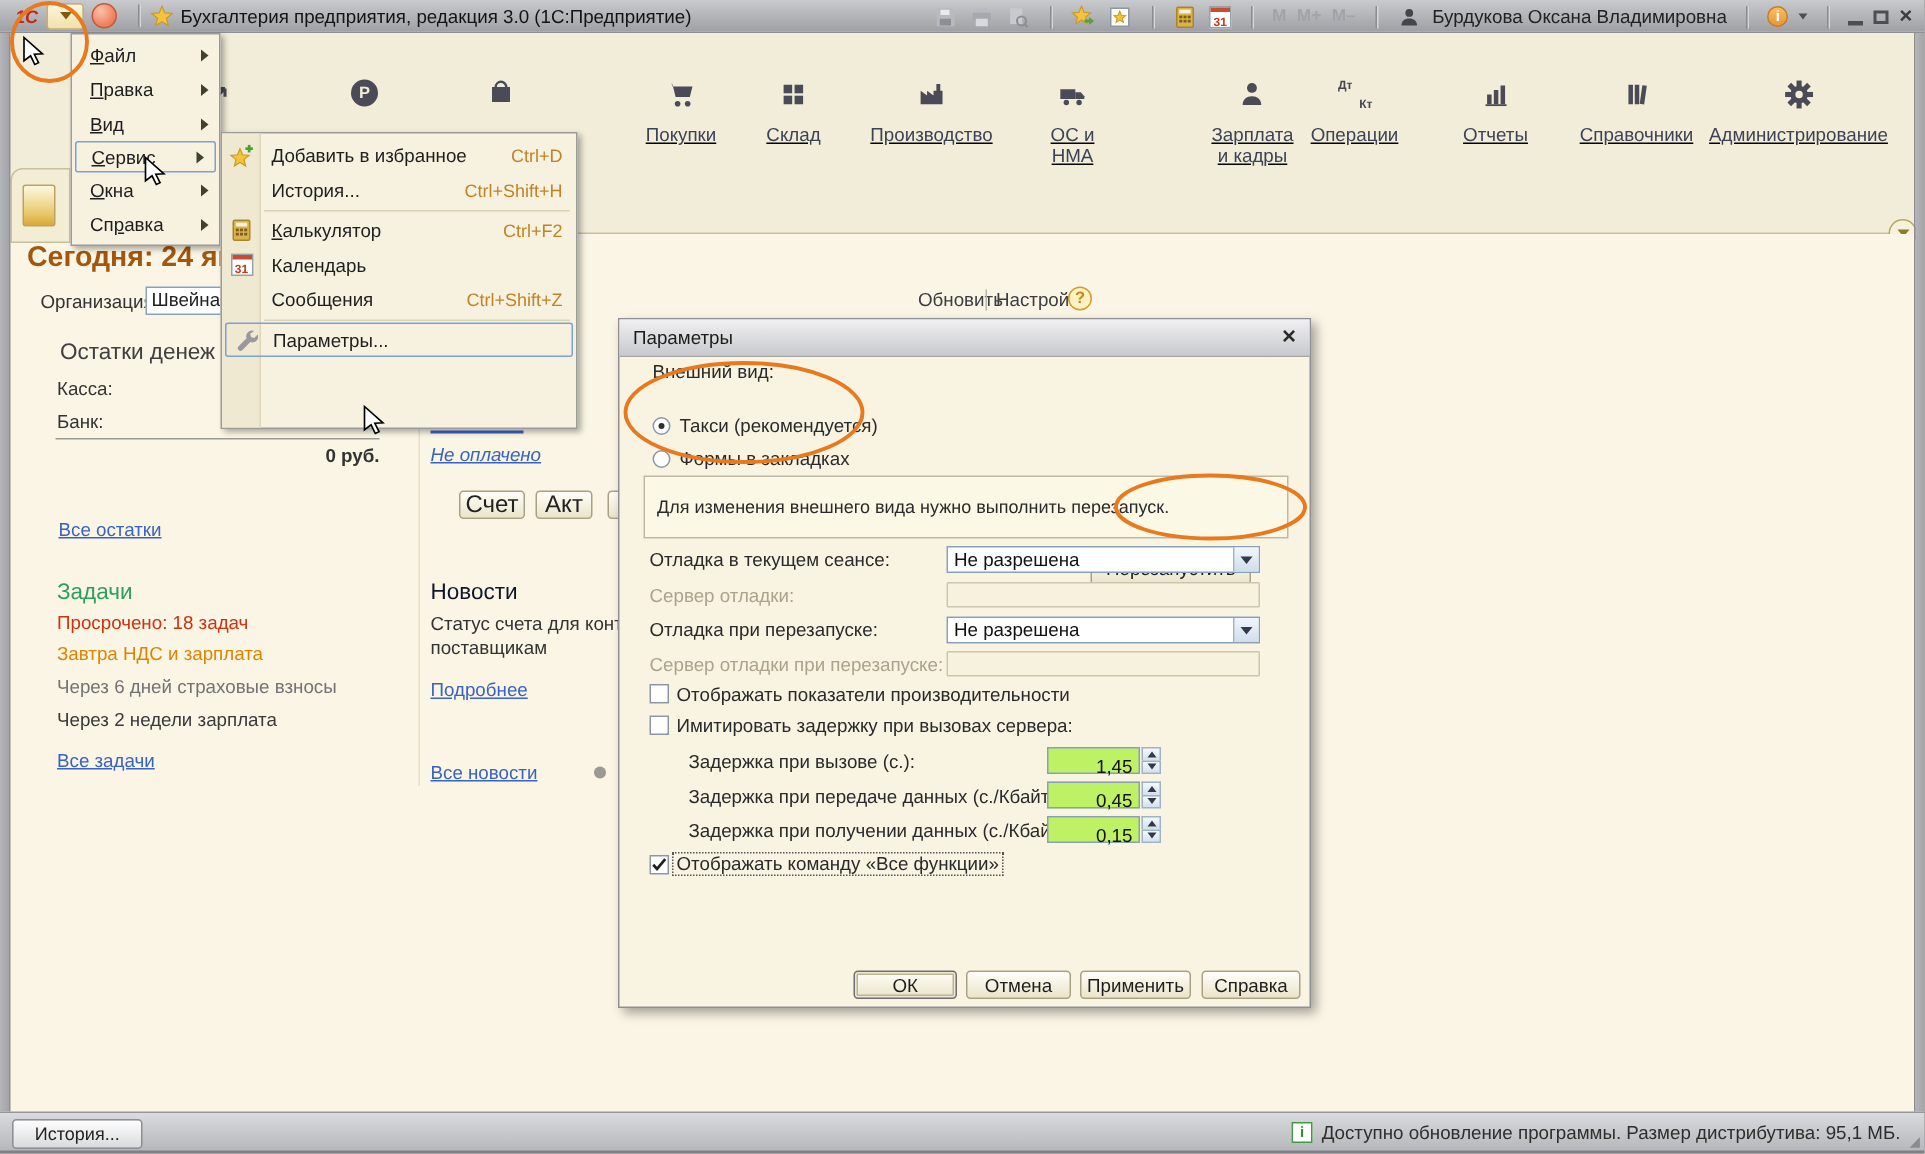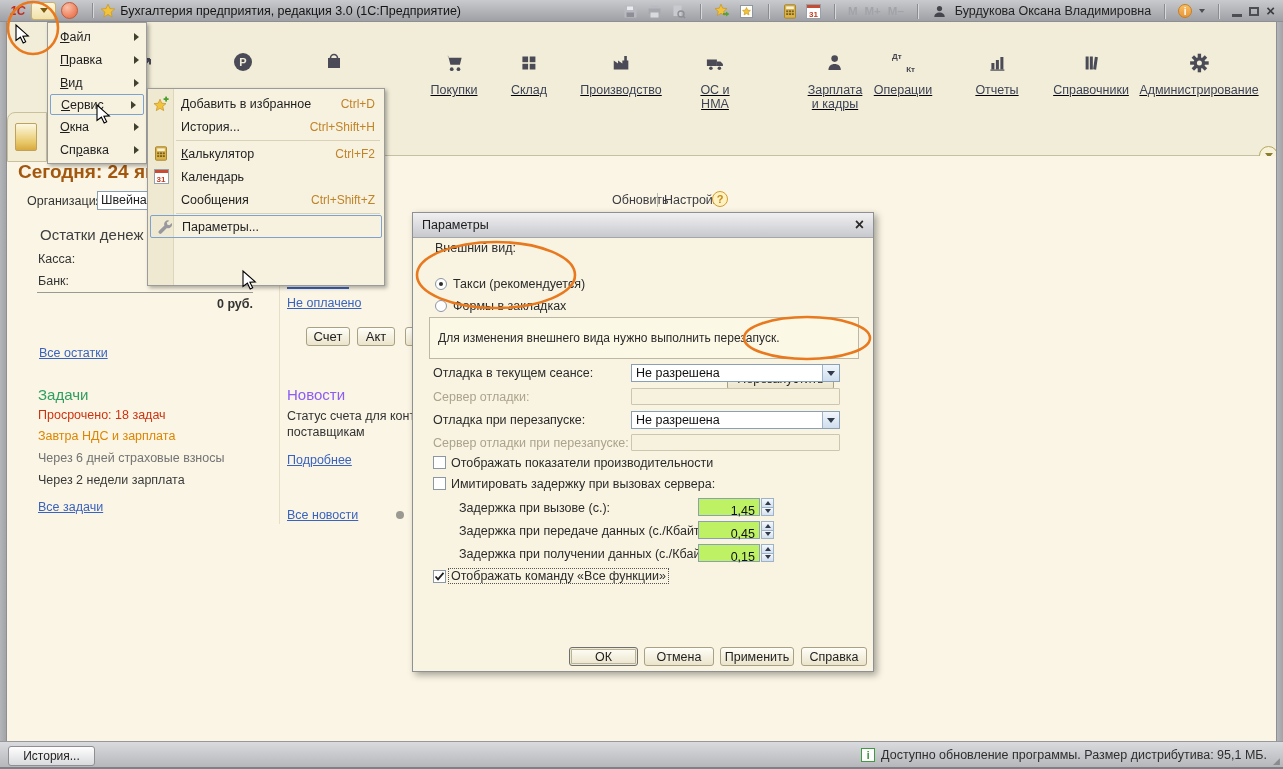--- a/index.html
+++ b/index.html
@@ -56,21 +56,21 @@
   .tab-frag .pic{position:absolute;left:7px;top:10px;width:22px;height:28px;background:linear-gradient(#fdf8e2,#e8c96a 70%,#d8a93e);border:1px solid #bfa35c;border-radius:2px;}
   .today{font-size:19px;font-weight:bold;}
   .lnk{text-decoration:underline;font-size:12.5px;cursor:pointer;}
   .cmdlnk{font-size:12.5px;color:#3c3c42;}
   .help-q{width:16px;height:16px;border-radius:50%;background:#fdf3c2;border:1px solid #d79b2e;
     color:#c8861c;font-weight:bold;font-size:11px;display:flex;align-items:center;justify-content:center;}
   .gh{font-size:15px;}
   .txt{font-size:12.5px;color:#333;}
   .combo-bg{background:#fff;border:1px solid #8aa0b5;font-size:12.5px;color:#222;padding:1px 3px;overflow:hidden;white-space:nowrap;}
   .mini-btn{background:linear-gradient(#fffef8,#ebe4cb);border:1px solid #a9a184;border-radius:3px;
-    font-size:13px;color:#222;display:flex;align-items:center;justify-content:center;}
+    font-size:16px;color:#222;display:flex;align-items:center;justify-content:center;}
   .vdiv{position:absolute;width:1px;background:#e6dfc5;}
   .dot{width:8px;height:8px;border-radius:50%;background:#9a9a92;}
 
   
   .popup{position:absolute;background:#f7f2e0;border:1px solid #9b9b9b;box-shadow:2px 2px 4px rgba(0,0,0,.32);z-index:40;}
   .mm{left:47px;top:22px;width:100px;height:142px;padding-top:2px;}
   .mi{height:23px;display:flex;align-items:center;padding:0 8px 0 12px;font-size:12.5px;color:#1e1e1e;position:relative;}
   .mi .arr{position:absolute;right:7px;width:0;height:0;border-left:5px solid #40412f;border-top:4px solid transparent;border-bottom:4px solid transparent;}
   .mi.sel,.smi.sel{background:linear-gradient(#dcd9fb00,#0000);}
   .hl{background:linear-gradient(#dfeafb,#bfd7f6);border:1px solid #7da2ce;border-radius:2px;}
@@ -376,38 +376,38 @@
     <span class="abs cmdlnk" style="left:657px;top:37px;">Настройка</span>
     <span class="abs help-q" style="left:705px;top:35px;">?</span>
 
     <div class="abs gh" style="left:33px;top:70px;color:#404040;">Остатки денеж</div>
     <span class="abs txt" style="left:31px;top:96px;">Касса:</span>
     <span class="abs txt" style="left:31px;top:118px;">Банк:</span>
     <span class="abs" style="left:30px;top:136px;width:216px;height:1px;background:#9a9a94;"></span>
     <span class="abs txt" style="left:146px;top:141px;width:100px;text-align:right;font-weight:bold;">0 руб.</span>
 
     <span class="abs" style="left:280px;top:131px;width:62px;height:2px;background:#3a63c0;"></span>
-    <span class="abs lnk" style="left:280px;top:140px;color:#3a63c0;">Не оплачено</span>
+    <span class="abs lnk" style="left:280px;top:140px;color:#3a63c0;font-style:italic;">Не оплачено</span>
 
     <div class="abs mini-btn" style="left:299px;top:171px;width:44px;height:19px;">Счет</div>
     <div class="abs mini-btn" style="left:350px;top:171px;width:38px;height:19px;">Акт</div>
     <div class="abs mini-btn" style="left:398px;top:171px;width:30px;height:19px;"></div>
 
     <span class="abs lnk" style="left:32px;top:190px;color:#3a63c0;">Все остатки</span>
 
     <div class="vdiv" style="left:272px;top:72px;height:296px;"></div>
 
     <div class="abs gh" style="left:31px;top:230px;color:#2f9e63;">Задачи</div>
     <span class="abs txt" style="left: 31px; top: 252px; color: rgb(204, 51, 17);">Просрочено: 18 задач</span>
     <span class="abs txt" style="left: 31px; top: 273px; color: rgb(221, 133, 0);">Завтра НДС и зарплата</span>
     <span class="abs txt" style="left: 31px; top: 295px; color: #737373;">Через 6 дней страховые взносы</span>
     <span class="abs txt" style="left: 31px; top: 317px; color: rgb(58, 58, 58);">Через 2 недели зарплата</span>
     <span class="abs lnk" style="left:31px;top:344px;color:#3a63c0;">Все задачи</span>
 
-    <div class="abs gh" style="left:280px;top:230px;color:#8b5cf6;">Новости</div>
+    <div class="abs gh" style="left:280px;top:230px;color:#0f172a;">Новости</div>
     <span class="abs txt" style="left:280px;top:253px;">Статус счета для контро</span>
     <span class="abs txt" style="left:280px;top:269px;">поставщикам</span>
     <span class="abs lnk" style="left:280px;top:297px;color:#3a63c0;">Подробнее</span>
     <span class="abs lnk" style="left:280px;top:352px;color:#3a63c0;">Все новости</span>
     <span class="abs dot" style="left:389px;top:355px;"></span>
   </div>
 
   <div class="popup mm">
     <div class="mi">
         <span></span>

